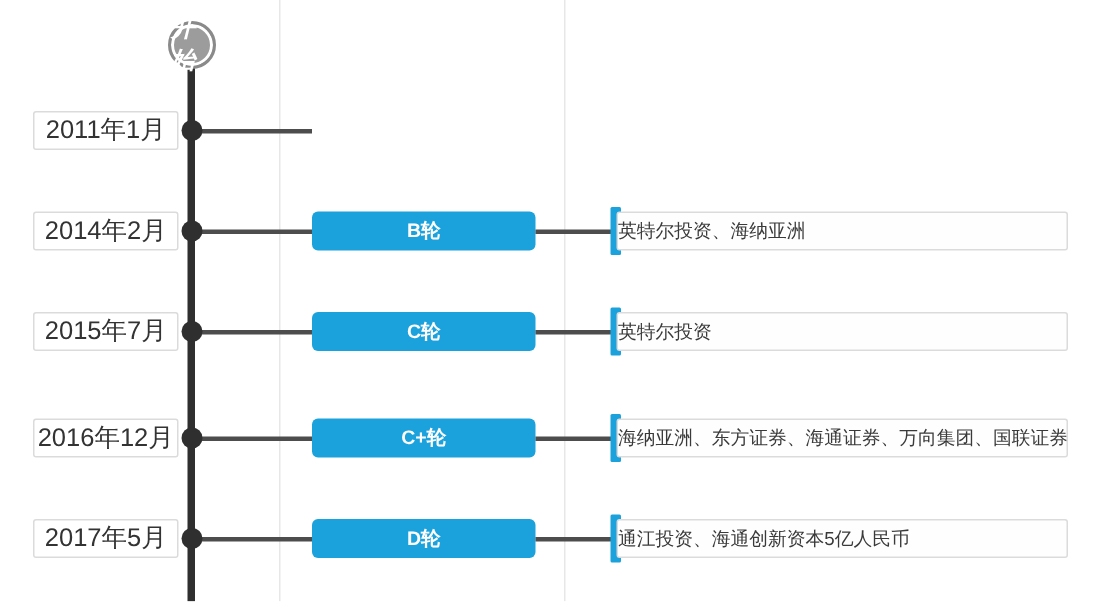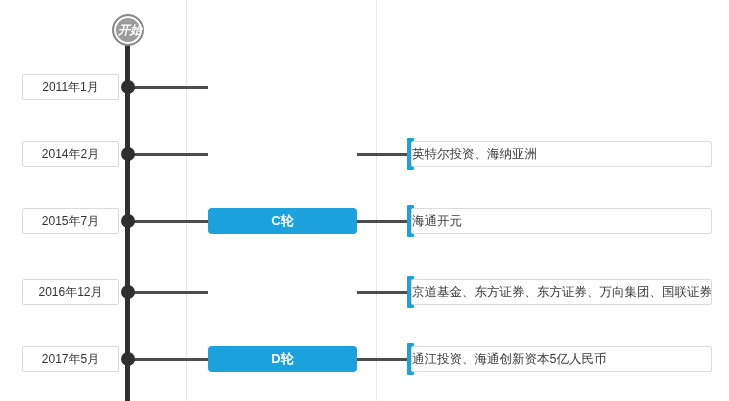--- a/index.html
+++ b/index.html
@@ -19,33 +19,33 @@
     overflow:hidden;
   }
   .divider{position:absolute;top:0;bottom:0;width:1px;background:var(--divider-gray);}
   .divider.d1{left:186px;}
   .divider.d2{left:376px;}
   .axis{position:absolute;left:125px;top:30px;bottom:0;width:5px;background:var(--axis-dark);}
   .start-circle{
     position:absolute;left:112px;top:14px;width:32px;height:32px;border-radius:50%;
     background:var(--circle-gray);border:2px solid var(--circle-ring);
     box-shadow:inset 0 0 0 2px #ffffff;box-sizing:border-box;
-    color:#fff;font-size:12px;font-weight:bold;font-style:italic;
-    display:flex;align-items:center;justify-content:flex-end;letter-spacing:0px;
+    color:#fff;font-size:16px;font-weight:bold;font-style:italic;
+    display:flex;align-items:center;justify-content:center;letter-spacing:0px;
   }
   .row{position:absolute;left:0;width:729px;height:26px;}
   .row.r0{top:74px;}
   .row.r1{top:141px;}
   .row.r2{top:208px;}
   .row.r3{top:279px;text-decoration:underline;}
   .row.r4{top:346px;}
   .date-box{
     position:absolute;left:22px;top:0;width:97px;height:26px;box-sizing:border-box;
     border:1px solid var(--box-border);background:#fff;border-radius:2px;
-    color:var(--text-dark);font-size:12px;line-height:24px;text-align:center;
+    color:var(--text-dark);font-size:17px;line-height:24px;text-align:center;
     white-space:nowrap;
   }
   .dot{
     position:absolute;left:121px;top:6px;width:14px;height:14px;border-radius:50%;
     background:var(--axis-dark);
   }
   .conn{position:absolute;top:11.5px;height:3px;background:var(--connector-gray);}
   .conn.left{left:130px;width:78px;}
   .conn.right{left:357px;width:51px;}
   .round-box{
@@ -81,42 +81,44 @@
   <div class="row r0">
     <div class="date-box">2011年1月</div>
     <div class="conn left"></div>
     <div class="dot"></div>
   </div>
 
   <div class="row r1">
     <div class="date-box">2014年2月</div>
     <div class="conn left"></div>
     <div class="dot"></div>
+    <div class="round-box">B轮</div>
     <div class="conn right"></div>
     <div class="accent-bar"></div>
     <div class="investor-box">英特尔投资、海纳亚洲</div>
   </div>
 
   <div class="row r2">
     <div class="date-box">2015年7月</div>
     <div class="conn left"></div>
     <div class="dot"></div>
     <div class="round-box">C轮</div>
     <div class="conn right"></div>
     <div class="accent-bar"></div>
-    <div class="investor-box">海通开元</div>
+    <div class="investor-box">英特尔投资</div>
   </div>
 
   <div class="row r3">
     <div class="date-box">2016年12月</div>
     <div class="conn left"></div>
     <div class="dot"></div>
+    <div class="round-box">C+轮</div>
     <div class="conn right"></div>
     <div class="accent-bar"></div>
-    <div class="investor-box">京道基金、东方证券、东方证券、万向集团、国联证券</div>
+    <div class="investor-box">海纳亚洲、东方证券、海通证券、万向集团、国联证券</div>
   </div>
 
   <div class="row r4">
     <div class="date-box">2017年5月</div>
     <div class="conn left"></div>
     <div class="dot"></div>
     <div class="round-box">D轮</div>
     <div class="conn right"></div>
     <div class="accent-bar"></div>
     <div class="investor-box">通江投资、海通创新资本5亿人民币</div>

